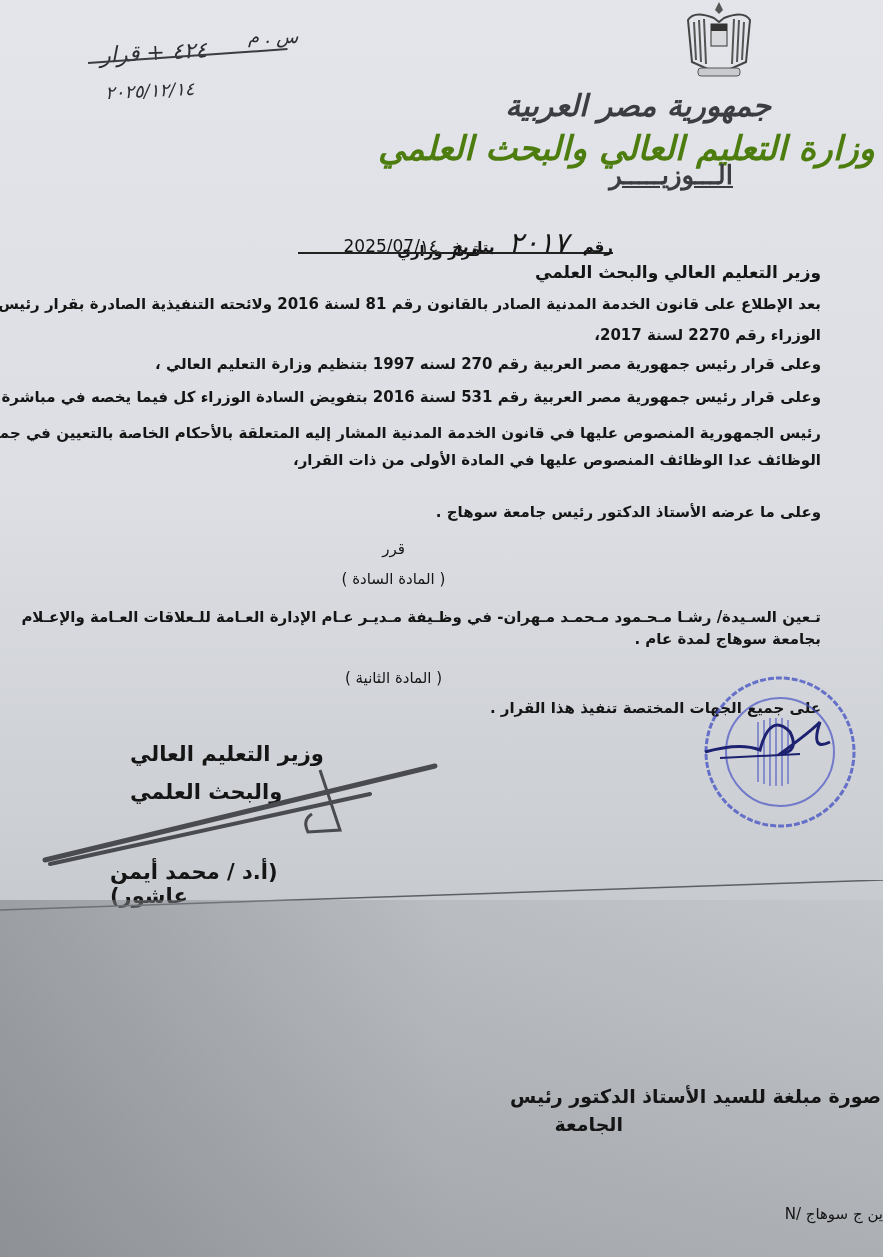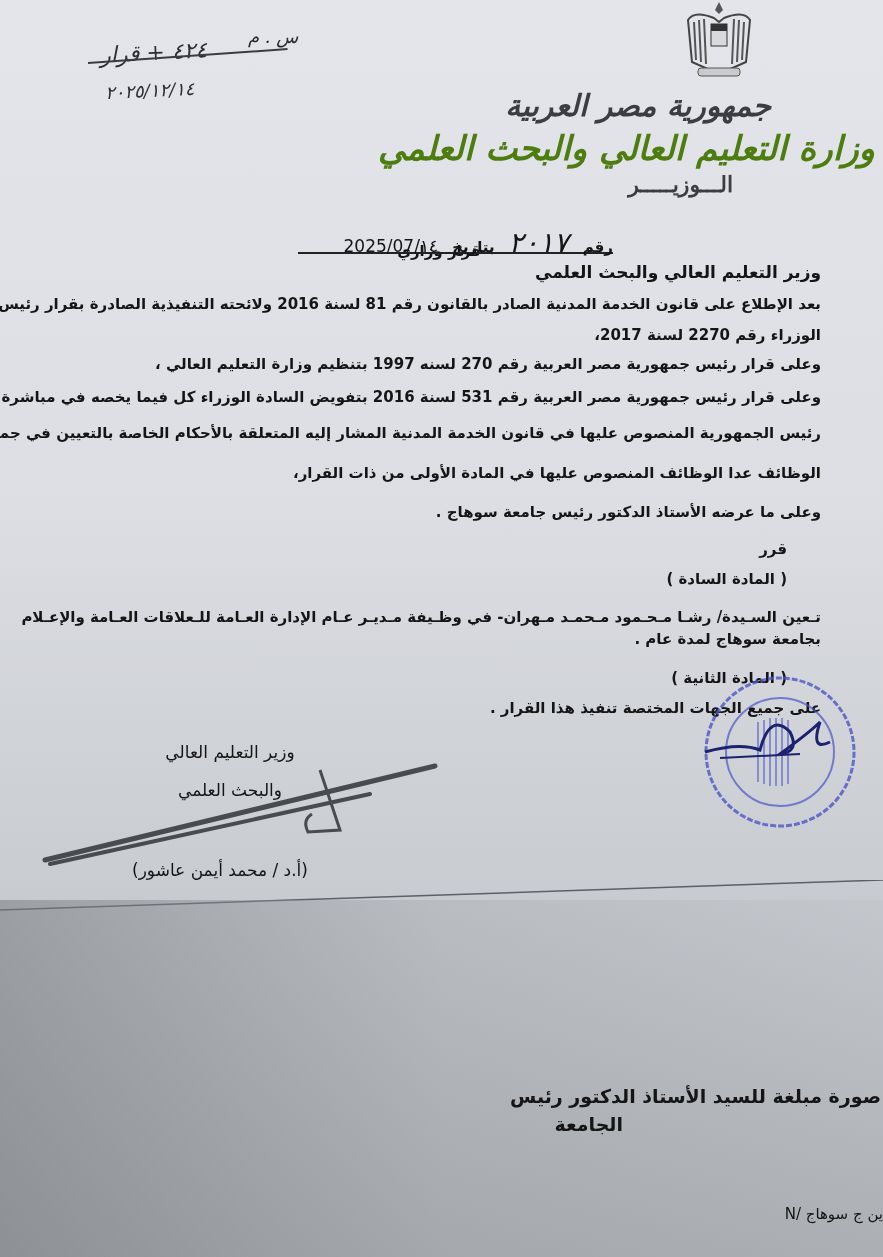--- a/index.html
+++ b/index.html
@@ -23,42 +23,42 @@
     .hand-2 { left: 100px; top: 40px; font-size: 22px; transform: rotate(-3deg); }
     .hand-line { left: 88px; top: 62px; width: 200px; height: 2px; background: #3a3c42; transform: rotate(-4deg); transform-origin: left; }
     .hand-3 { left: 105px; top: 80px; font-size: 18px; transform: rotate(-3deg); }
 
     
     .emblem { left: 684px; top: 0px; width: 70px; height: 82px; }
 
     
     .lh-1 { right: 112px; top: 88px; font-family: "DejaVu Serif", serif; font-size: 30px; font-weight: bold; color: #3b3d42; font-style: italic; }
     .lh-2 { right: 8px; top: 128px; font-family: "DejaVu Serif", serif; font-size: 34px; font-weight: bold; color: #4d7c0f; font-style: italic; letter-spacing: -1px; }
-    .lh-3 { right: 150px; top: 171px; font-family: "DejaVu Serif", serif; font-size: 22px; font-weight: bold; color: #3b3d42; letter-spacing: 6px; }
+    .lh-3 { right: 150px; top: 160px; font-family: "DejaVu Serif", serif; font-size: 26px; font-weight: bold; color: #3b3d42; letter-spacing: 6px; text-decoration: underline; }
 
     
     .decree-title { left: 0; width: 878px; top: 202px; text-align: center; font-size: 15px; font-weight: bold; margin-top: 40px; }
     .decree-line {
       right: 270px; top: 226px; width: 315px; height: 26px;
       display: flex; align-items: baseline; gap: 14px; font-weight: bold; font-size: 15px;
       border-bottom: 2px solid #222; justify-content: flex-start;
     }
     .decree-line .handnum { font-family: "DejaVu Serif", serif; font-size: 28px; font-weight: normal; font-style: italic; }
     .decree-line .date { font-weight: normal; font-size: 17px; direction: ltr; }
 
     
     .line { right: 62px; font-size: 15px; font-weight: bold; white-space: nowrap; }
     .justify { left: 40px; right: 62px; text-align: justify; text-align-last: justify; }
-    .center { left: 0; width: 787px; text-align: right; font-size: 15px; font-weight: bold; }
+    .center { left: 0; width: 787px; text-align: center; font-size: 15px; font-weight: normal; }
 
     
     .stamp { left: 700px; top: 672px; width: 160px; height: 160px; }
 
     
-    .sig-title { font-size: 17px; font-weight: normal; text-align: center; }
+    .sig-title { font-size: 21px; font-weight: bold; text-align: left; }
     .sig-svg { left: 40px; top: 760px; width: 400px; height: 120px; }
 
     .divider-svg { left: 0; top: 880px; width: 883px; height: 40px; }
 
     .copy-line { right: 2px; font-size: 19px; font-weight: bold; white-space: nowrap; }
     .ref-line { right: 0; top: 1205px; font-size: 15px; white-space: nowrap; direction: rtl; }
   </style>
 </head>
 <body>
 
@@ -94,21 +94,21 @@
   <span>بتاريخ</span>
   <span class="date">2025/07/١٤</span>
 </div>
 
 <div class="abs line rtl" style="top:262px; font-size:17px;">وزير التعليم العالي والبحث العلمي</div>
 <div class="abs line justify rtl" style="top:295px;">بعد الإطلاع على قانون الخدمة المدنية الصادر بالقانون رقم 81 لسنة 2016 ولائحته التنفيذية الصادرة بقرار رئيس مجلس</div>
 <div class="abs line rtl" style="top:326px;">الوزراء رقم 2270 لسنة 2017،</div>
 <div class="abs line rtl" style="top:355px;">وعلى قرار رئيس جمهورية مصر العربية رقم 270 لسنه 1997 بتنظيم وزارة التعليم العالي ،</div>
 <div class="abs line justify rtl" style="top:388px;">وعلى قرار رئيس جمهورية مصر العربية رقم 531 لسنة 2016 بتفويض السادة الوزراء كل فيما يخصه في مباشرة اختصاصات</div>
 <div class="abs line justify rtl" style="top:424px;">رئيس الجمهورية المنصوص عليها في قانون الخدمة المدنية المشار إليه المتعلقة بالأحكام الخاصة بالتعيين في جميع مستويات</div>
-<div class="abs line rtl" style="top:464px;">الوظائف عدا الوظائف المنصوص عليها في المادة الأولى من ذات القرار،</div>
+<div class="abs line rtl" style="top:451px;">الوظائف عدا الوظائف المنصوص عليها في المادة الأولى من ذات القرار،</div>
 <div class="abs line rtl" style="top:503px;">وعلى ما عرضه الأستاذ الدكتور رئيس جامعة سوهاج .</div>
 
 <div class="abs center rtl" style="top:540px;">قرر</div>
 <div class="abs center rtl" style="top:570px;">( المادة السادة )</div>
 <div class="abs line justify rtl" style="top:608px;padding-left:7px;">تـعين السـيدة/ رشـا مـحـمود مـحمـد مـهران- في وظـيفة مـديـر عـام الإدارة العـامة للـعلاقات العـامة والإعـلام</div>
 <div class="abs line rtl" style="top:630px;">بجامعة سوهاج لمدة عام .</div>
 
 <div class="abs center rtl" style="top:669px;">( المادة الثانية )</div>
 <div class="abs line rtl" style="top:699px;">على جميع الجهات المختصة تنفيذ هذا القرار .</div>
 

